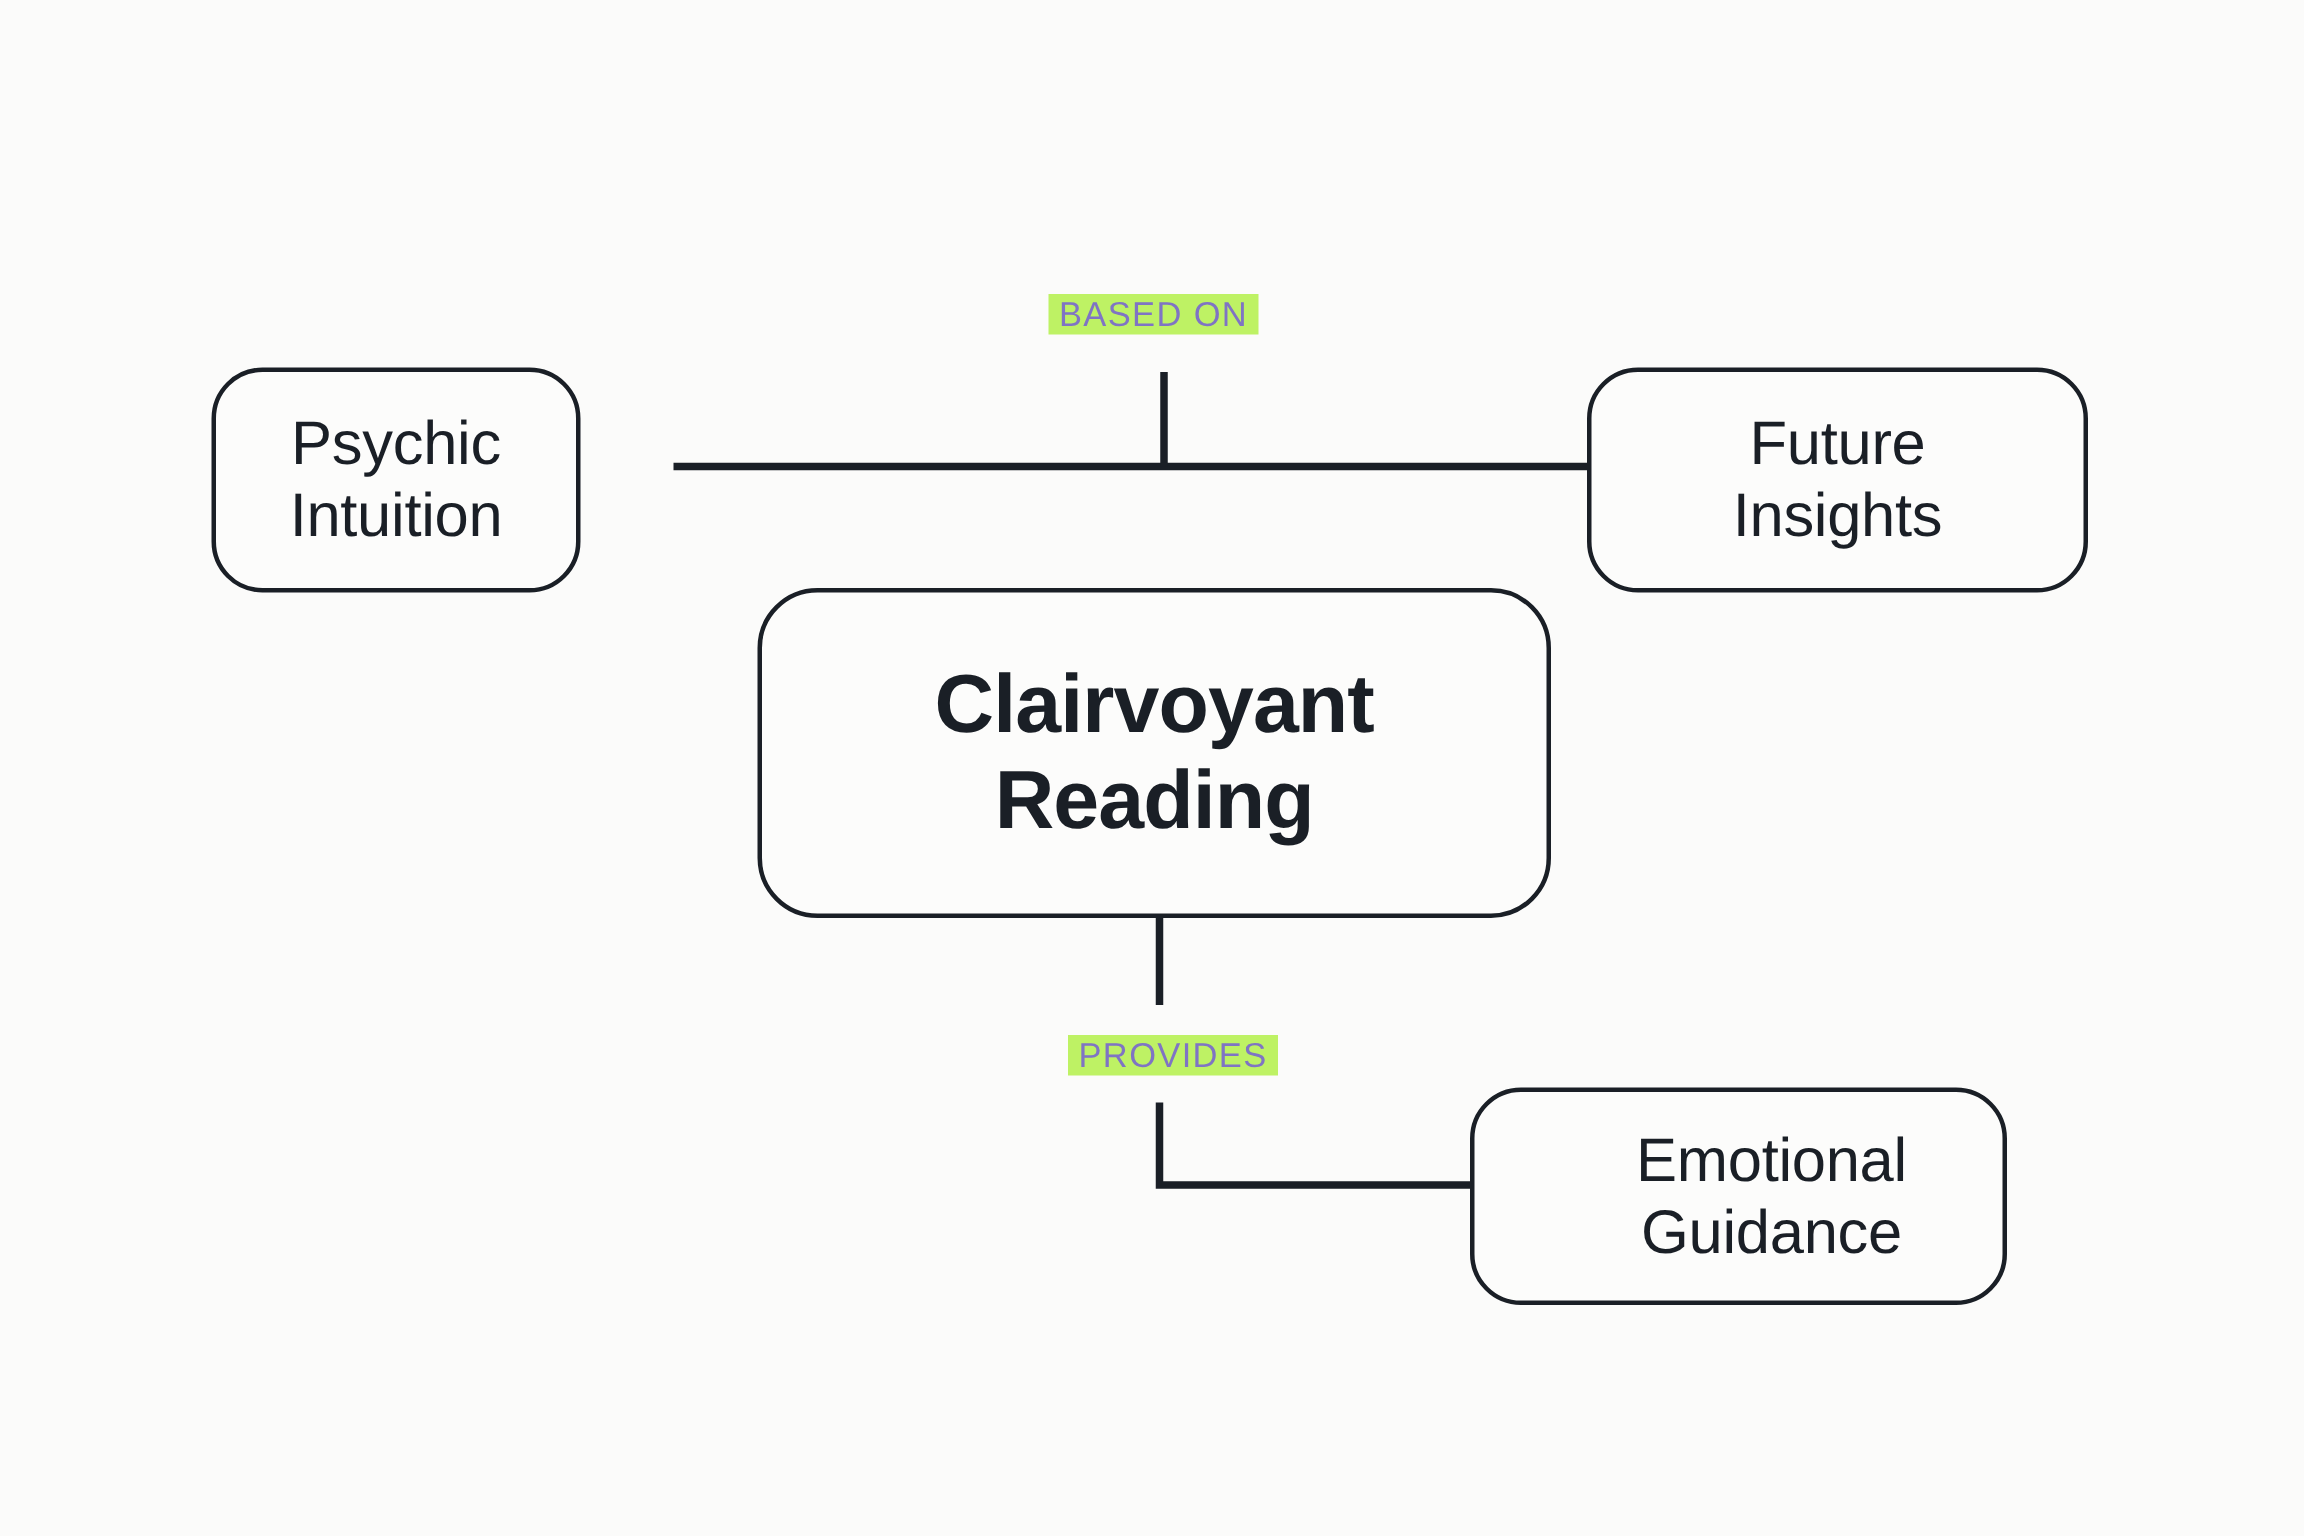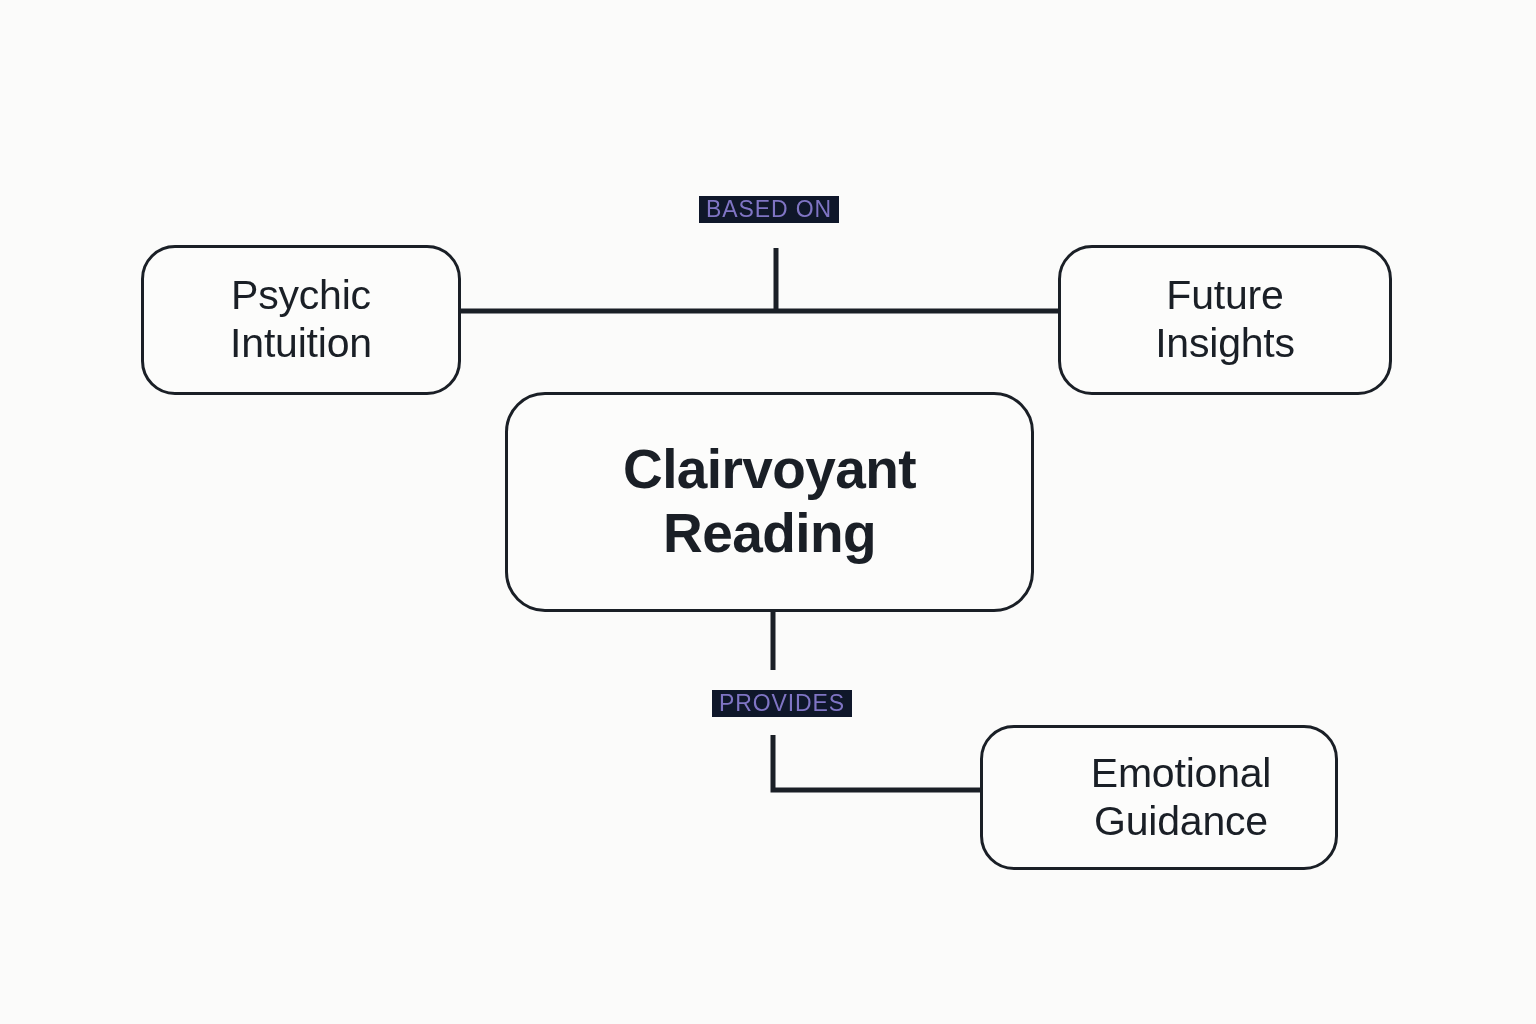--- a/index.html
+++ b/index.html
@@ -56,39 +56,39 @@
   .node-central {
     border-radius: 40px;
   }
   .node-central .node-label {
     font-size: 55px;
     font-weight: 700;
     letter-spacing: -0.6px;
   }
   
   #node-psychic-intuition {
-    left: 141px;  top: 245px;  width: 320px; height: 150px;
+    left: 141px;  top: 245px;  width: 246px; height: 150px;
   }
   #node-future-insights {
     left: 1058px; top: 245px;  width: 334px; height: 150px;
   }
   #node-clairvoyant-reading {
     left: 505px;  top: 392px;  width: 529px; height: 220px;
   }
   #node-emotional-guidance {
     left: 980px;  top: 725px;  width: 358px; height: 145px; padding-left: 44px;
   }
   .edge-label {
     position: absolute;
     color: #7f74c4;
     font-size: 23px;
     font-weight: 500;
     letter-spacing: 0.9px;
     white-space: nowrap;
-    background: #0f172a;
+    background: #bef264;
     padding: 0 7px;
     z-index: 3;
   }
   #edge-label-based-on {
     left: 699px;
     top: 196px;
   }
   #edge-label-provides {
     left: 712px;
     top: 690px;

